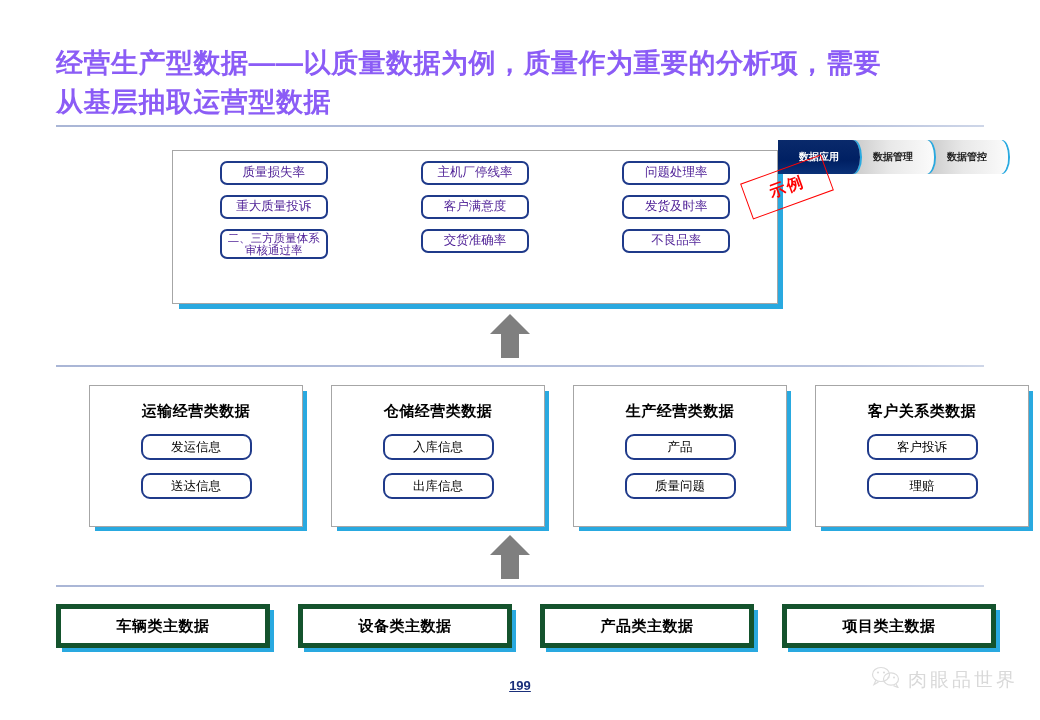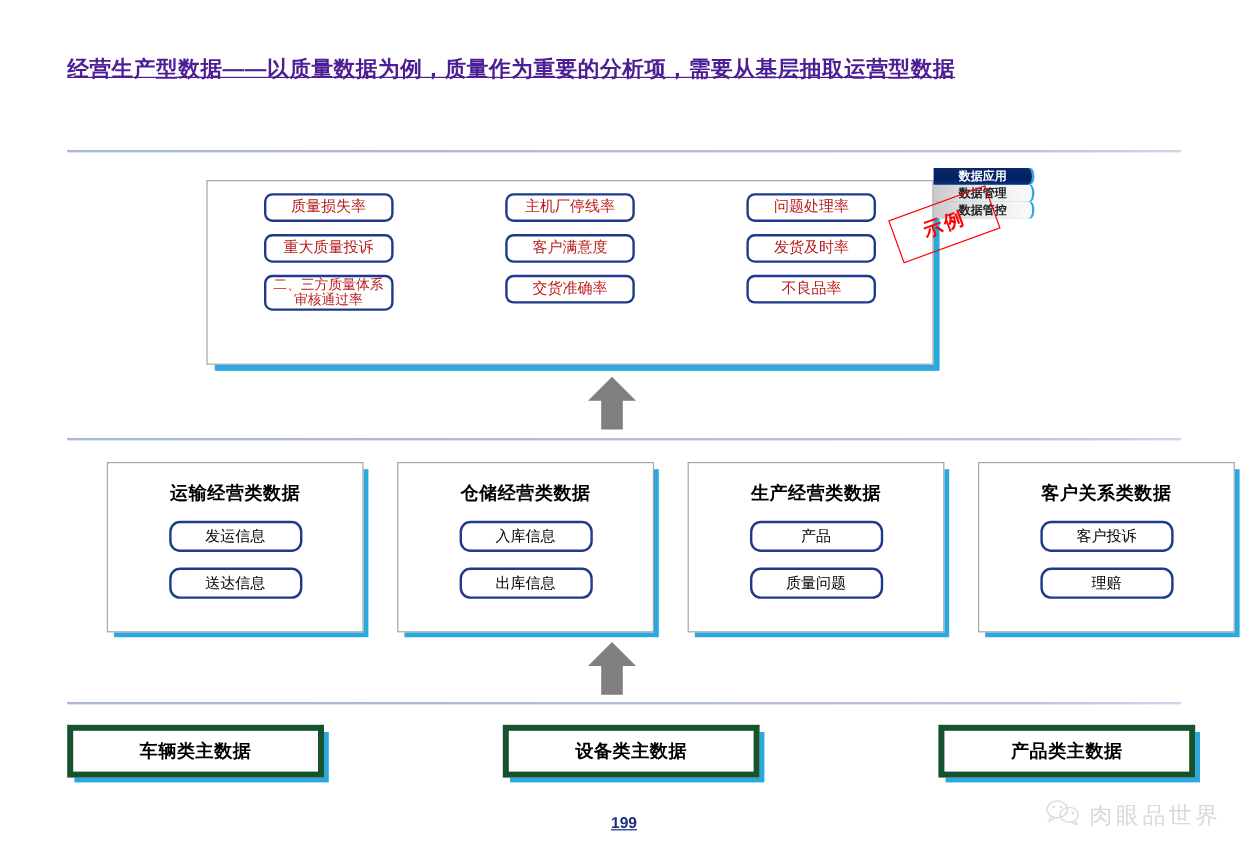--- a/index.html
+++ b/index.html
@@ -9,35 +9,35 @@
     font-family:"Liberation Sans","DejaVu Sans",sans-serif;
     position:relative;
     overflow:hidden;
     color:#000;
   }
   .slide{position:absolute;inset:0;}
 
   
   .title{
     position:absolute;left:56px;top:44px;width:840px;
-    font-size:18px;font-weight:bold;line-height:1.45;
-    letter-spacing:.5px;color:#4c1d95;text-decoration:underline;
+    font-size:27px;font-weight:bold;line-height:1.45;
+    letter-spacing:.5px;color:#8b5cf6;
   }
 
   
   .divider{
     position:absolute;left:56px;width:928px;height:2px;
     background:linear-gradient(to right,#aab6d6,#b8c2dd 85%,#ced6e8);
   }
   .divider.d1{top:125px;}
   .divider.d2{top:365px;}
   .divider.d3{top:585px;}
 
   
-  .tabs{position:absolute;left:778px;top:140px;height:34px;display:flex;align-items:flex-end;flex-direction:column;}
+  .tabs{position:absolute;left:778px;top:140px;height:34px;display:flex;align-items:flex-end;}
   .tab{
     position:relative;height:34px;display:flex;align-items:center;justify-content:center;
     font-size:10px;font-weight:bold;padding:0 10px;min-width:62px;
     border-top-right-radius:16px 34px;border-bottom-right-radius:16px 34px;
     margin-right:-8px;
   }
   .tab.active{
     background:linear-gradient(to bottom,#0a2a6b,#002063 60%,#0a3178);
     color:#ffffff;z-index:3;
     box-shadow:2px 0 0 #29a9e0;
@@ -58,21 +58,21 @@
   }
   .quality-title{
     text-align:center;font-size:17px;font-weight:bold;margin-top:12px;letter-spacing:1px;
   }
   .quality-grid{
     margin-top:10px;display:grid;grid-template-columns:repeat(3,1fr);
     row-gap:10px;justify-items:center;
   }
   .pill{
     border:2px solid #1f3a8a;border-radius:7px;background:#fff;
-    font-size:12.5px;color:#b91c1c;
+    font-size:12.5px;color:#4c1d95;
     min-width:108px;height:24px;
     display:flex;align-items:center;justify-content:center;
     text-align:center;padding:0 6px;line-height:1.05;
     box-sizing:border-box;
   }
   .pill.two-line{height:30px;flex-direction:column;font-size:11.5px;}
 
   
   .stamp{
     position:absolute;left:744px;top:168px;width:84px;height:36px;
@@ -195,20 +195,21 @@
       <div class="card-pill">客户投诉</div>
       <div class="card-pill">理赔</div>
     </div>
 
   </div>
 
   <div class="master-row">
     <div class="master-box">车辆类主数据</div>
     <div class="master-box">设备类主数据</div>
     <div class="master-box">产品类主数据</div>
+    <div class="master-box">项目类主数据</div>
   </div>
 
   <div class="page-num">199</div>
 
   <div class="watermark">
     <span>
       <svg width="30" height="22" viewBox="0 0 30 22">
         <ellipse cx="10" cy="8.5" rx="8.5" ry="7" fill="none" stroke="#dcdcdc" stroke-width="1.2"></ellipse>
         <path d="M5 14 L3 18.5 L7.5 16" fill="none" stroke="#dcdcdc" stroke-width="1.2"></path>
         <circle cx="7" cy="6.5" r="1.1" fill="#dcdcdc"></circle>

